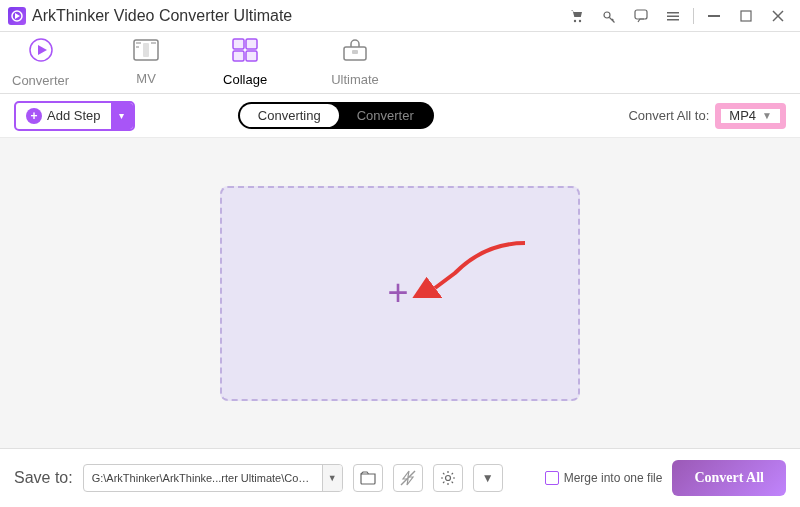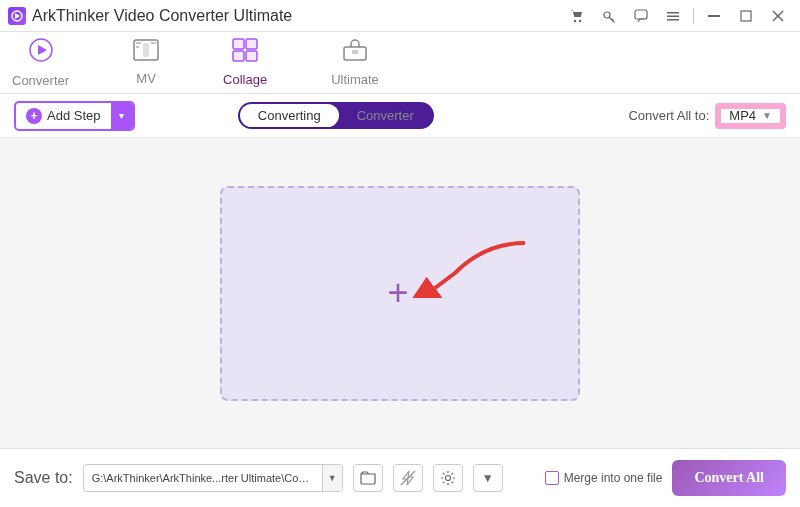--- a/index.html
+++ b/index.html
@@ -76,21 +76,21 @@
       gap: 4px;
       cursor: pointer;
       padding: 6px 12px;
       color: #888;
       font-size: 13px;
     }
     .nav-tab.active { color: #a855f7; }
     .nav-tab .tab-icon {
       font-size: 22px;
     }
-    .nav-tab.active .tab-label { color: #701a75; }
+    .nav-tab.active .tab-label { color: #000000; }
 
     
     .toolbar {
       height: 44px;
       background: #ffffff;
       display: flex;
       align-items: center;
       padding: 0 14px;
       border-bottom: 1px solid #ebebeb;
       gap: 12px;
@@ -132,21 +132,21 @@
       display: flex;
       align-items: center;
       justify-content: center;
       color: white;
       font-size: 10px;
     }
 
     .tab-switch {
       display: flex;
       align-items: center;
-      background: #4c1d95;
+      background: #000000;
       border-radius: 20px;
       padding: 2px;
       margin-left: auto;
       margin-right: auto;
     }
     .tab-switch-btn {
       padding: 4px 18px;
       border-radius: 18px;
       font-size: 13px;
       cursor: pointer;

